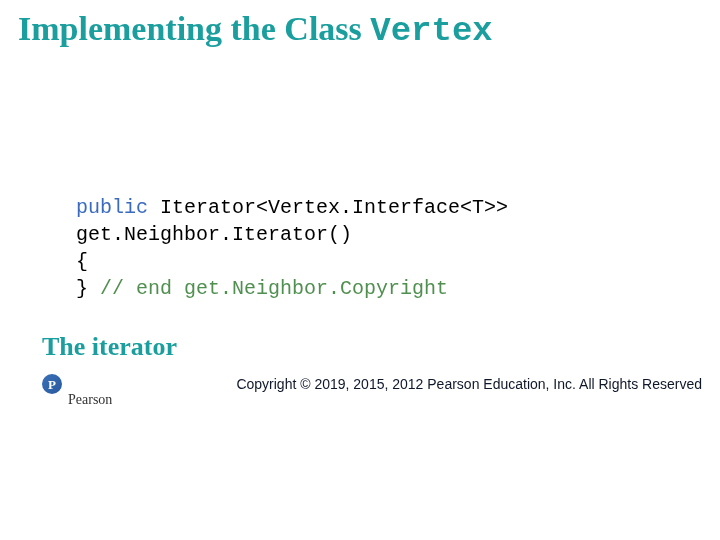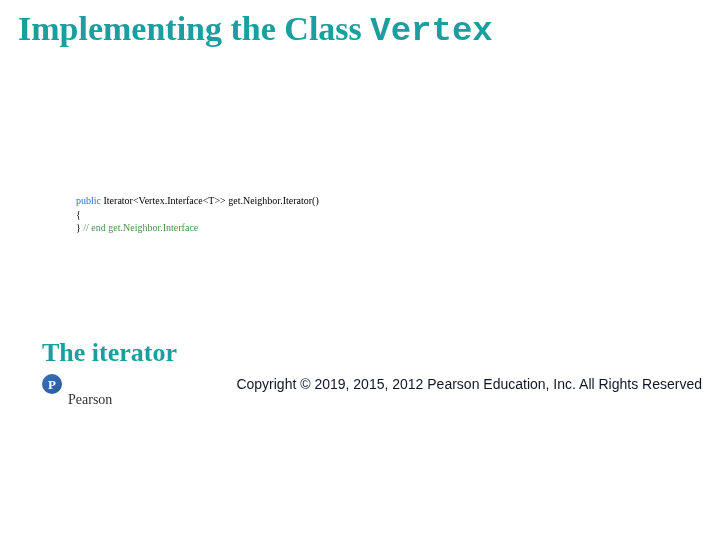--- a/index.html
+++ b/index.html
@@ -27,41 +27,41 @@
     line-height: 1.1;
   }
   .title .mono {
     font-family: "Courier New", Courier, monospace;
     font-weight: bold;
   }
   .code-block {
     position: absolute;
     top: 194px;
     left: 76px;
-    font-family: Liberation Serif, serif;
-    font-size: 10px;
+    font-family: Liberation Mono, monospace;
+    font-size: 20px;
     line-height: 1.35;
     color: #000000;
   }
   .code-block .kw-blue {
     color: #3B6BBF;
   }
   .code-block .kw-purple {
     color: #A030A0;
   }
   .code-block .comment {
     color: #4F8F4F;
   }
   .indent {
     padding-left: 14px;
   }
   .subtitle {
     position: absolute;
     left: 42px;
-    bottom: 52px;
+    bottom: 58px;
     font-size: 26px;
     font-weight: bold;
     color: #1B9E9E;
   }
   .footer {
     position: absolute;
     bottom: 14px;
     left: 0;
     right: 0;
   }
@@ -113,21 +113,21 @@
   <div class="title">
     <span>Implementing the Class </span><span class="mono">Vertex</span>
   </div>
 
   <div class="code-block">
     <div>
       <span class="kw-blue">public</span><span> Iterator&lt;Vertex.Interface&lt;T&gt;&gt; get.Neighbor.Iterator()</span>
     </div>
     <div>{</div>
     <div>
-      <span>} </span><span class="comment">// end get.Neighbor.Interface</span>
+      <span>} </span><span class="comment">// end get.Neighbor.Copyright</span>
     </div>
   </div>
 
   <div class="subtitle">The iterator</div>
 
   <div class="footer">
     <div class="logo">
       <div class="logo-mark">
         <span>P</span>
       </div>

